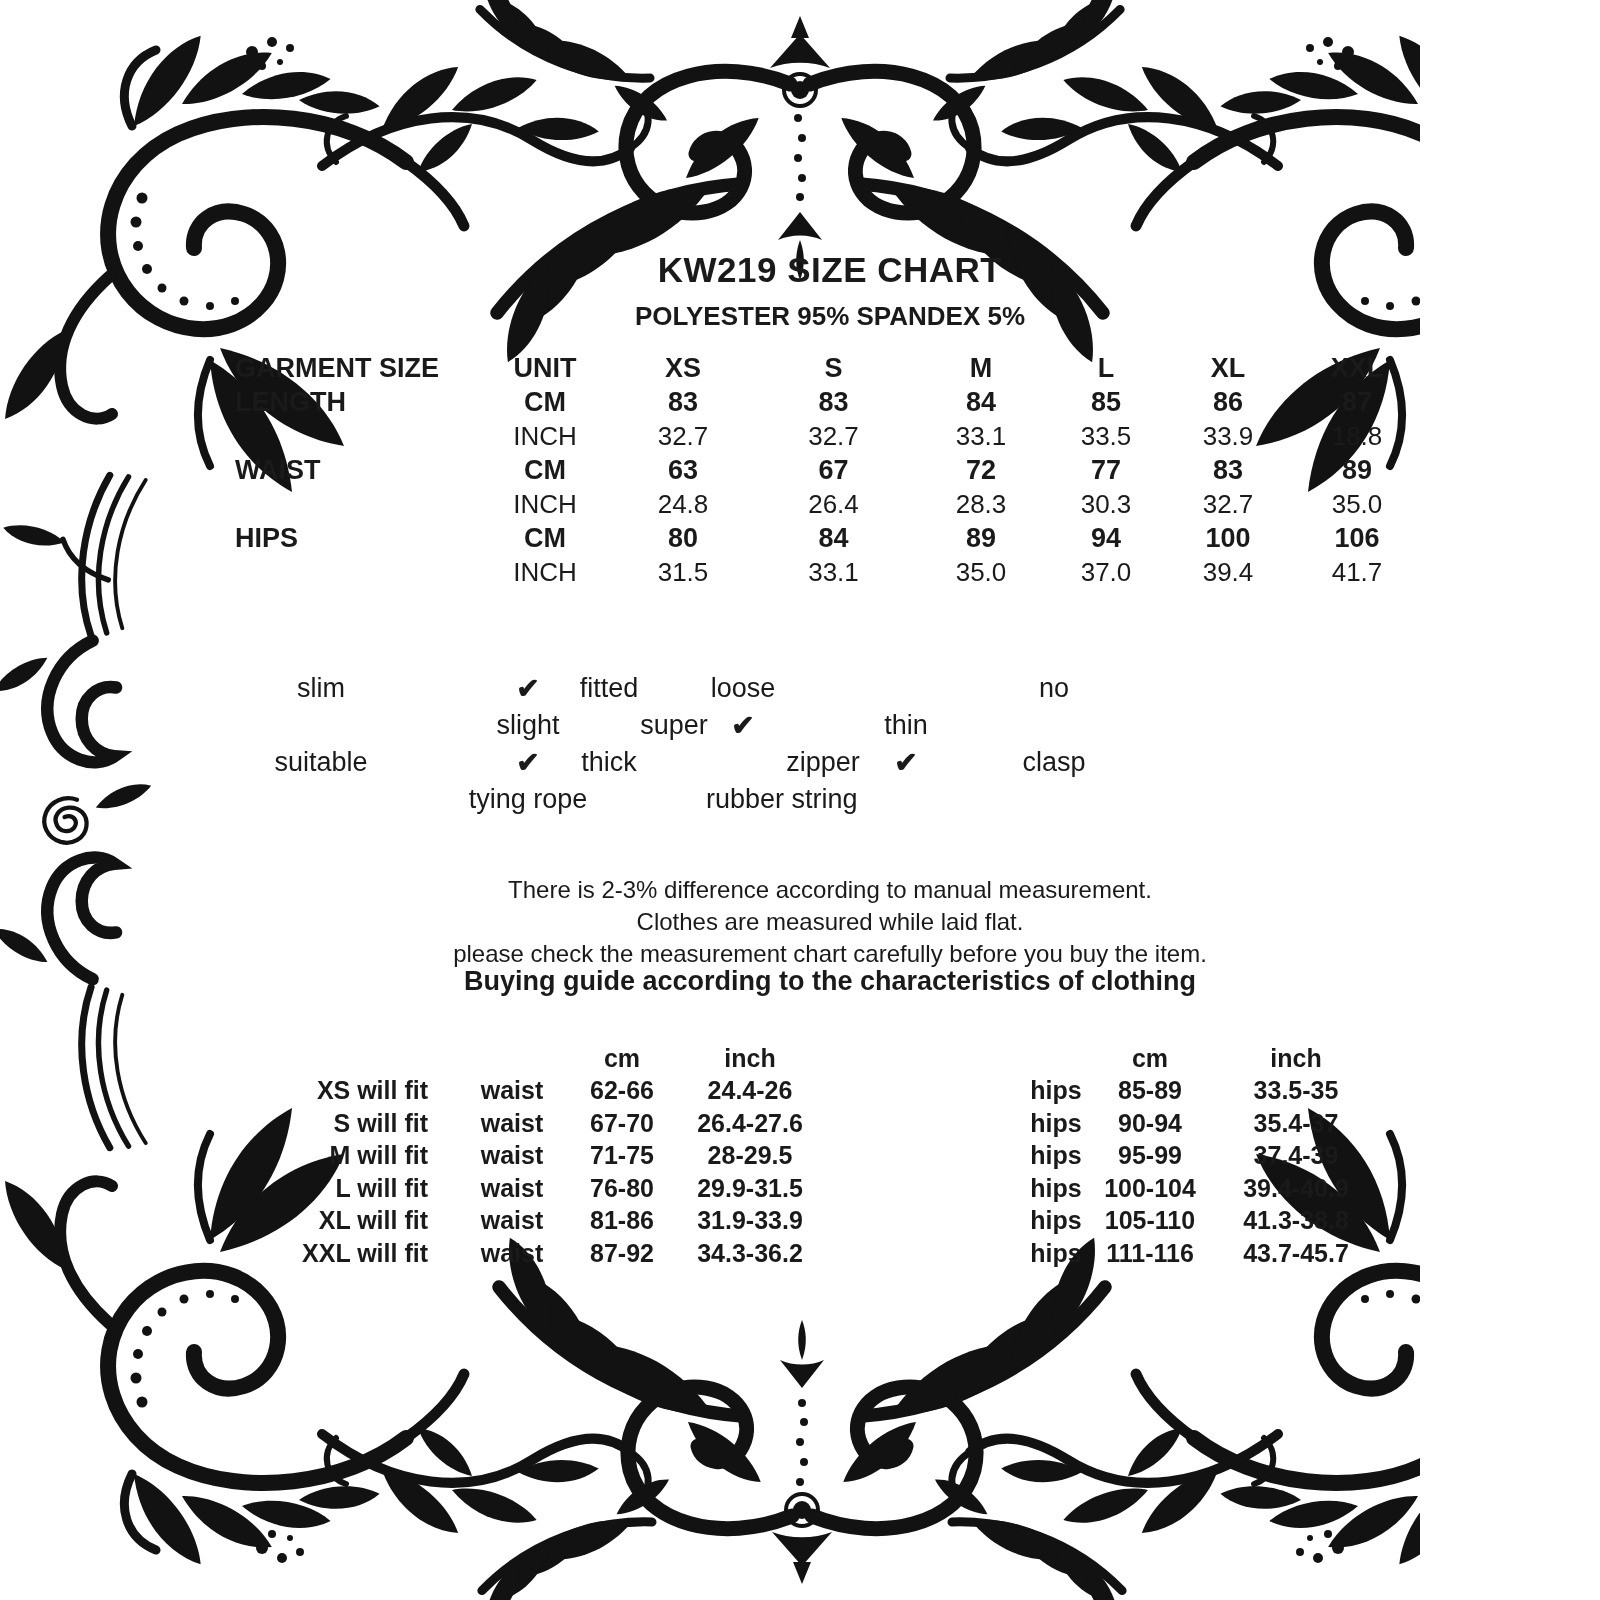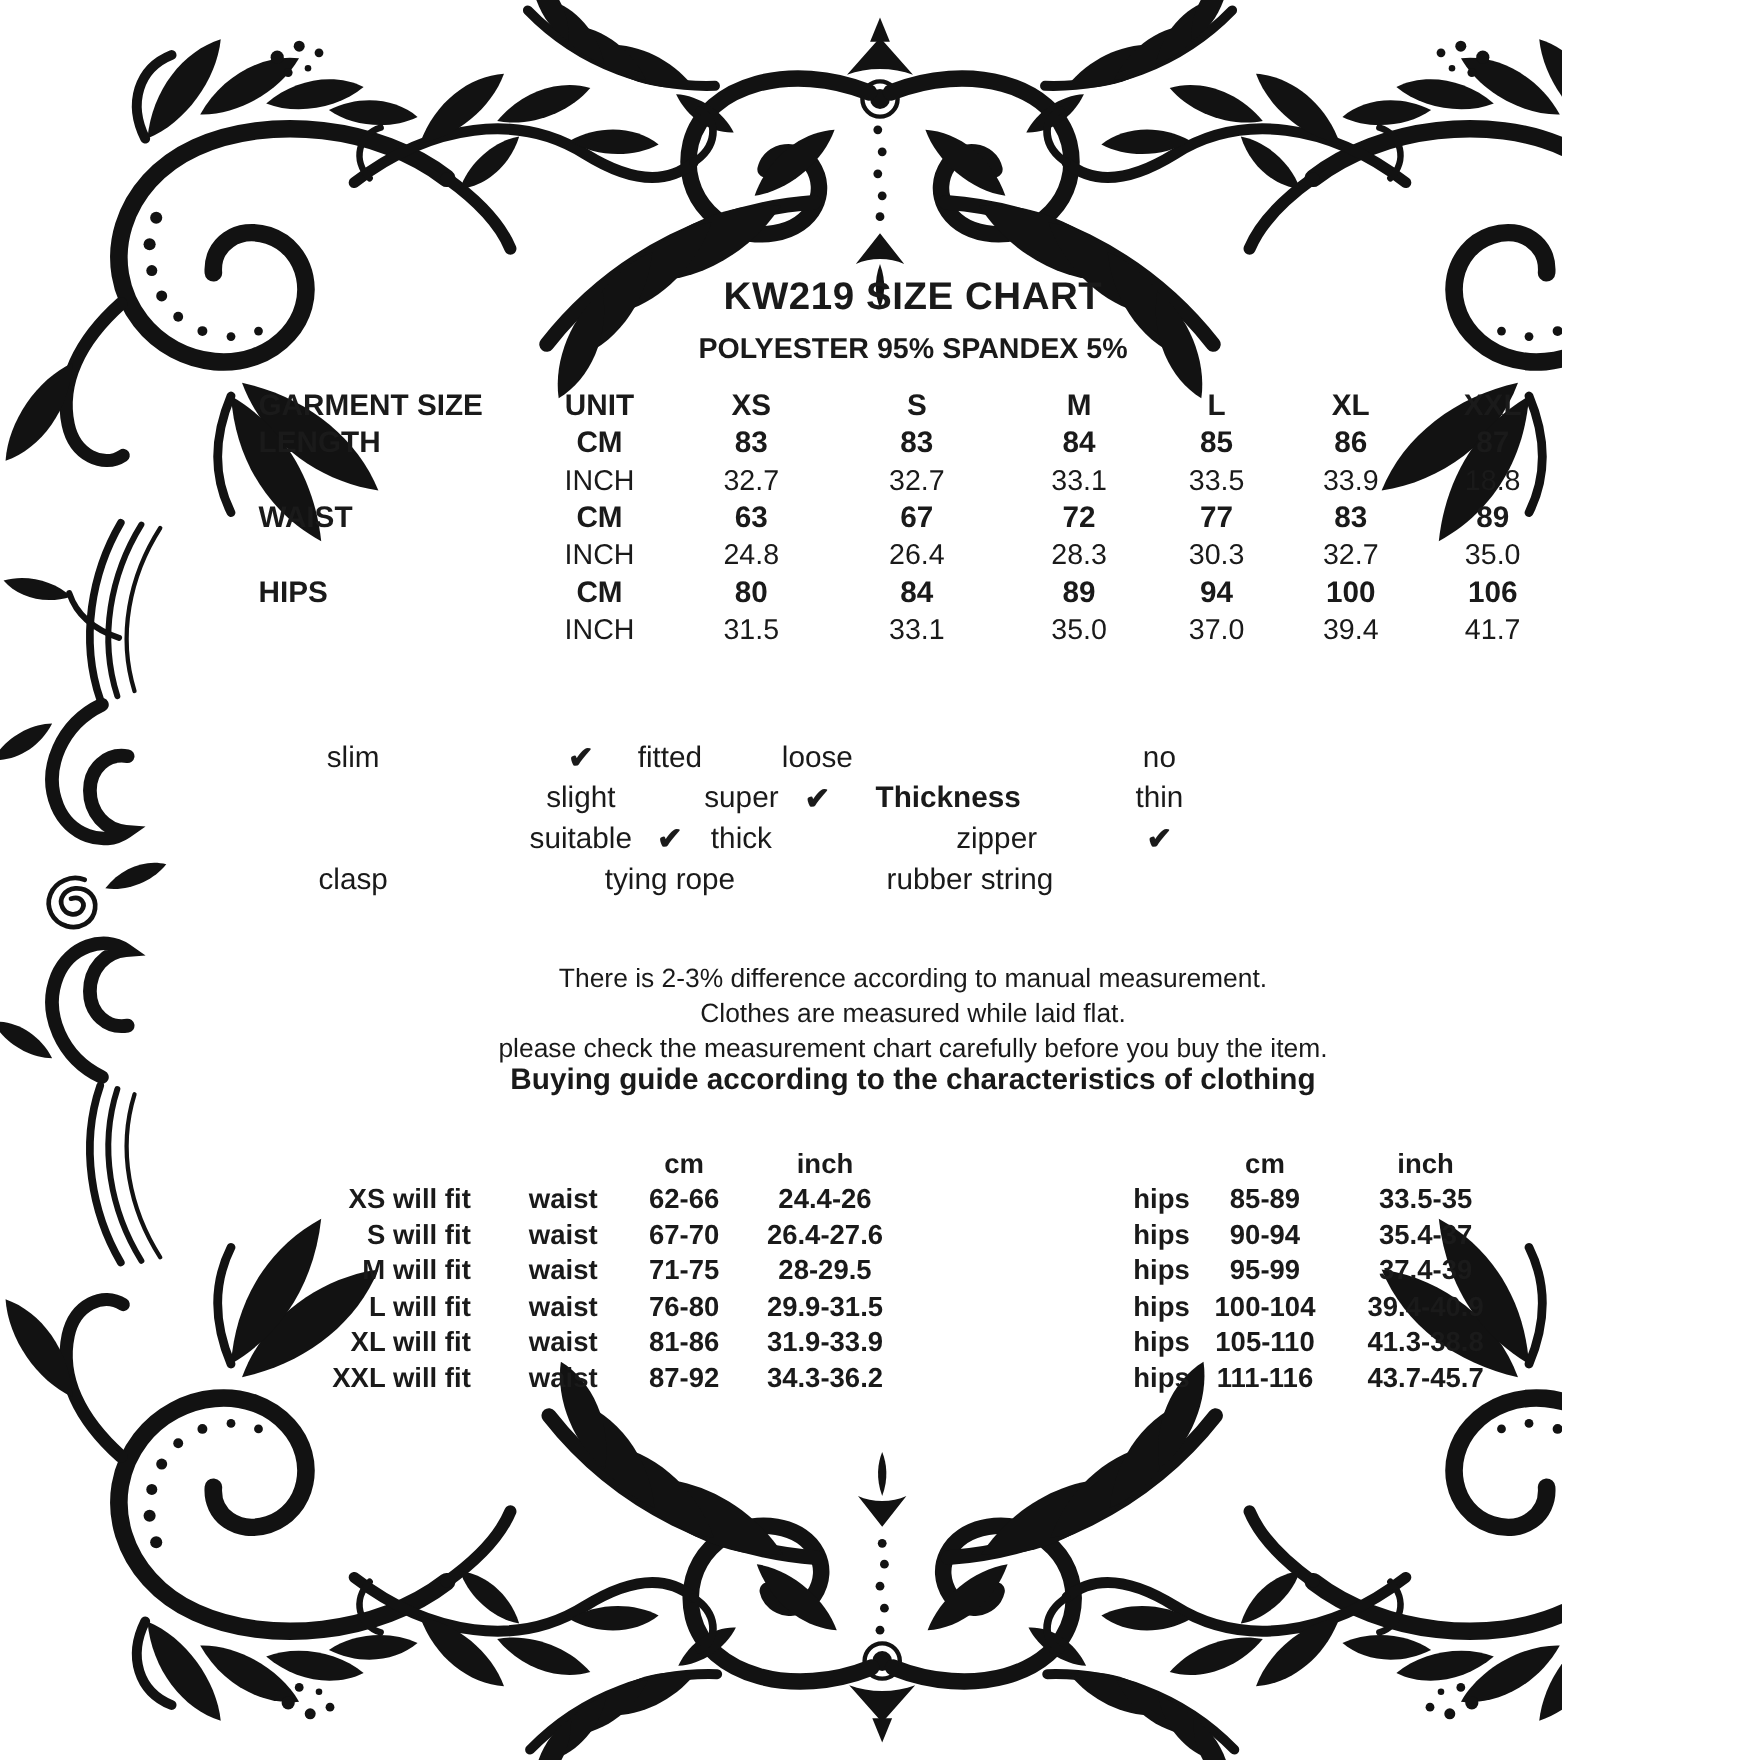--- a/index.html
+++ b/index.html
@@ -229,21 +229,20 @@
     <div class="fo4"></div>
 
     <div>no</div>
     <div class="fc"></div>
     <div>slight</div>
     <div class="fc"></div>
     <div>super</div>
     <div class="fc">✔</div>
     <div class="fo4"></div>
 
-    <div class="fl">Thickness</div>
     <div>thin</div>
     <div class="fc"></div>
     <div>suitable</div>
     <div class="fc">✔</div>
     <div>thick</div>
     <div class="fc"></div>
     <div class="fo4"></div>
 
     <div>zipper</div>
     <div class="fc">✔</div>

